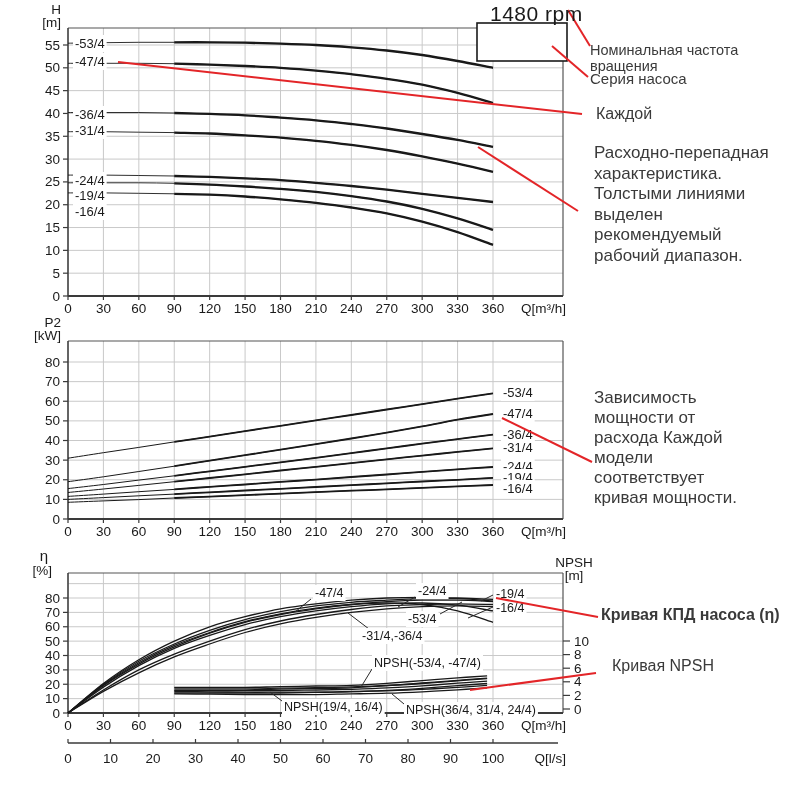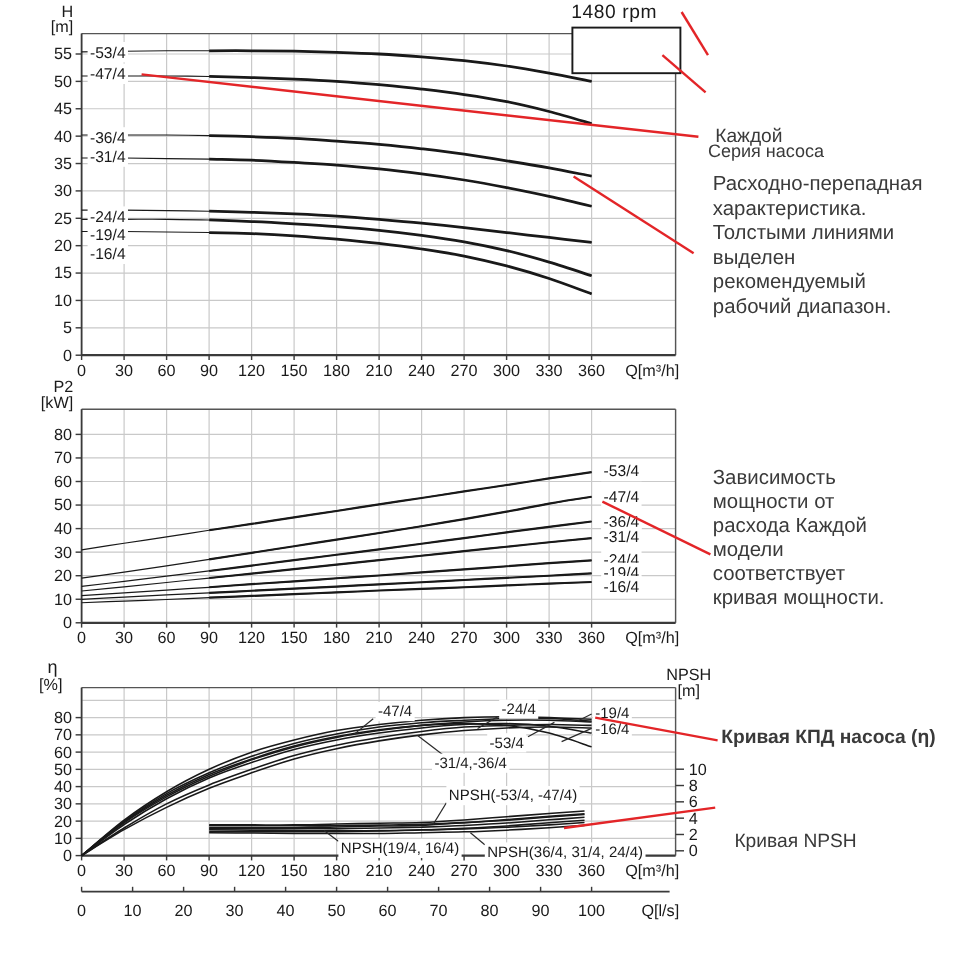--- a/index.html
+++ b/index.html
@@ -1,30 +1,30 @@
 <!DOCTYPE html>
 <html><head>
 <meta charset="utf-8">
 <style>
   html,body{margin:0;padding:0;background:#ffffff;}
   .canvas{position:relative;width:800px;height:800px;background:#fff;overflow:hidden;
           font-family:"Liberation Sans","DejaVu Sans",sans-serif;color:#1a1a1a;}
   svg{position:absolute;left:0;top:0;z-index:1;}
   svg text{font-family:"Liberation Sans","DejaVu Sans",sans-serif;fill:#1a1a1a;}
   .ann{position:absolute;z-index:2;color:#3a3a3a;}
-  .rpm{left:476px;top:2px;font-size:16px;color:#1a1a1a;letter-spacing:.5px;}
+  .rpm{left:490px;top:2px;font-size:21px;color:#1a1a1a;letter-spacing:.5px;}
   .tdbox-label{left:477px;top:23px;width:90px;height:38px;display:flex;align-items:center;
                justify-content:center;font-size:16px;color:#1a1a1a;}
   .ann-rpm{left:590px;top:42px;width:200px;font-size:14.5px;line-height:16px;}
-  .ann-series{left:590px;top:70px;font-size:15px;margin-top:48px;}
+  .ann-series{left:590px;top:70px;font-size:15px;}
   .ann-model{left:596px;top:105px;font-size:16px;}
   .ann-hq{left:594px;top:143px;width:196px;font-size:17px;line-height:20.5px;}
   .ann-power{left:594px;top:388px;width:168px;font-size:17px;line-height:20px;}
   .ann-eff{left:601px;top:606px;font-size:16px;white-space:nowrap;font-weight:bold;}
-  .ann-npsh{left:612px;top:657px;font-size:16px;white-space:nowrap;margin-top:36px;}
+  .ann-npsh{left:612px;top:657px;font-size:16px;white-space:nowrap;}
 </style>
 </head>
 <body>
 
 <div class="canvas">
   <svg id="chart-svg" width="800" height="800">
       <g>
         <g>
           <line x1="68" y1="296" x2="68" y2="28" stroke="#c9c9c9" stroke-width="1"></line>
           <line x1="103.41666666666666" y1="296" x2="103.41666666666666" y2="28" stroke="#c9c9c9" stroke-width="1"></line>
@@ -470,19 +470,20 @@
         <line x1="552" y1="46" x2="588" y2="77" stroke="#e32528" stroke-width="2"></line>
         <line x1="118" y1="62" x2="582" y2="114" stroke="#e32528" stroke-width="2"></line>
         <line x1="478" y1="147" x2="578" y2="211" stroke="#e32528" stroke-width="2"></line>
         <line x1="502" y1="418" x2="592" y2="462" stroke="#e32528" stroke-width="2"></line>
         <line x1="496" y1="598" x2="598" y2="617" stroke="#e32528" stroke-width="2"></line>
         <line x1="470" y1="690" x2="596" y2="673" stroke="#e32528" stroke-width="2"></line>
       </g>
     </svg>
 
   <div class="ann rpm">1480 rpm</div>
+  <div class="ann ann-rpm">Номинальная частота вращения</div>
   <div class="ann ann-series">Серия насоса</div>
   <div class="ann ann-model">Каждой</div>
   <div class="ann ann-power">Зависимость мощности от расхода Каждой модели соответствует кривая мощности.</div>
   <div class="ann ann-hq">Расходно-перепадная характеристика. Толстыми линиями выделен рекомендуемый рабочий диапазон.</div>
   <div class="ann ann-eff">Кривая КПД насоса (η)</div>
   <div class="ann ann-npsh">Кривая NPSH</div>
 </div>
 
 </body></html>

